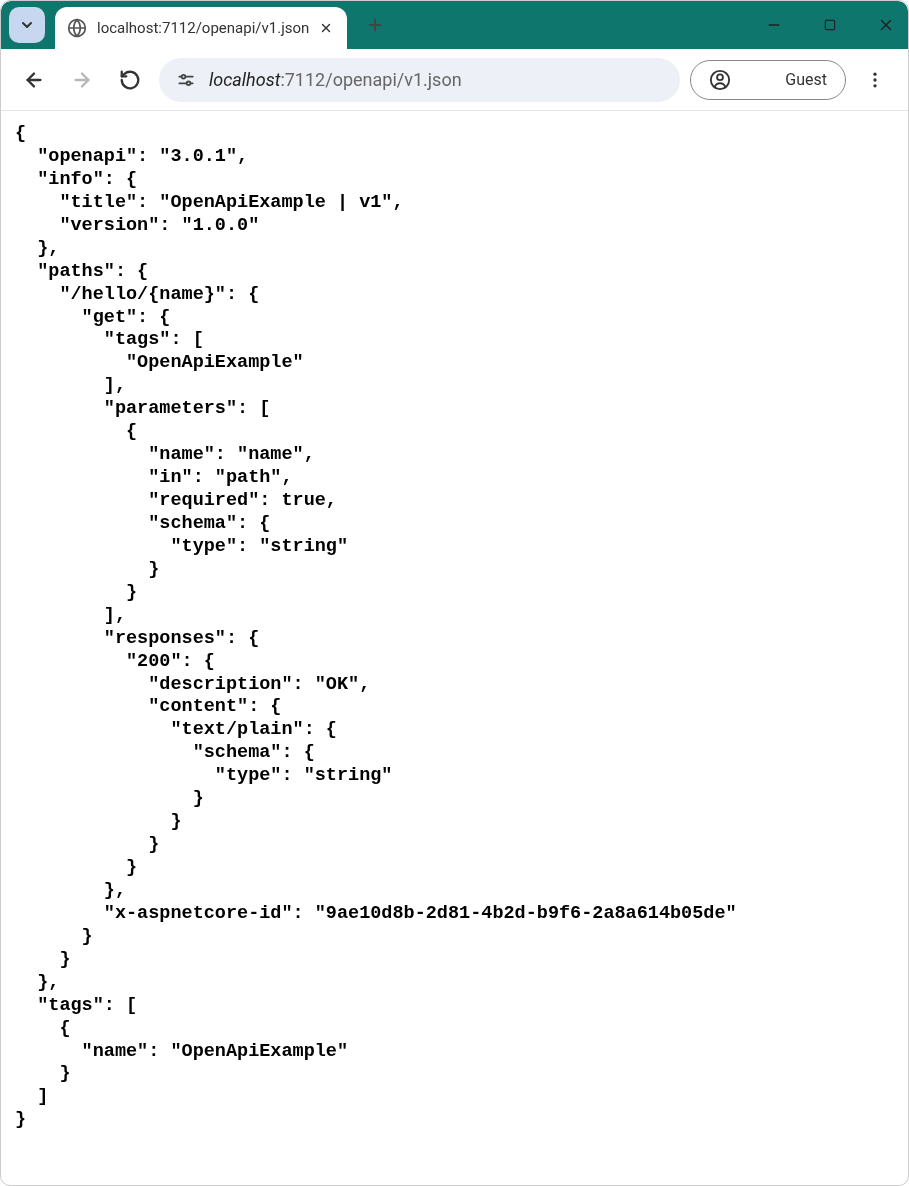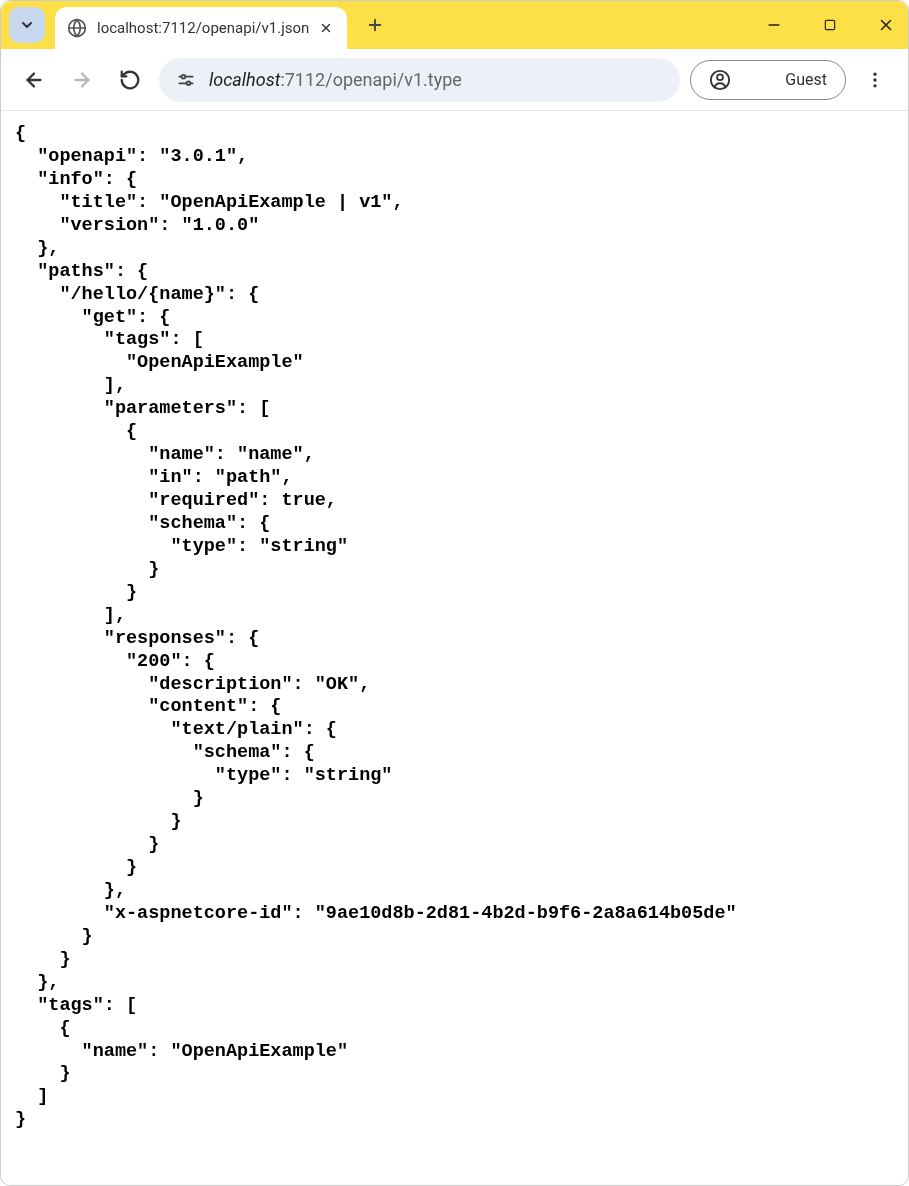--- a/index.html
+++ b/index.html
@@ -10,21 +10,21 @@
     body {
       font-family: -apple-system, BlinkMacSystemFont, "Segoe UI", Roboto, sans-serif;
       background: #fff;
       width: 909px;
       height: 1186px;
       overflow: hidden;
       border: 1px solid #ccc;
       border-radius: 10px;
     }
     .browser-chrome {
-      background: #fde047;
+      background: #0f766e;
       border-radius: 10px 10px 0 0;
       text-align: right;
     }
     .tab-bar {
       display: flex;
       align-items: center;
       height: 48px;
       padding: 0 8px;
       position: relative;
     }
@@ -256,21 +256,21 @@
     </div>
     <div class="address-bar">
       <span class="tune-icon">
         <svg width="20" height="20" viewBox="0 0 24 24" fill="none" stroke="#444" stroke-width="2.2" stroke-linecap="round">
             <line x1="4" y1="8" x2="20" y2="8"></line>
             <line x1="4" y1="16" x2="20" y2="16"></line>
             <circle cx="9" cy="8" r="2.2" fill="#edf1f7"></circle>
             <circle cx="15" cy="16" r="2.2" fill="#edf1f7"></circle>
           </svg>
       </span>
-      <span class="url"><span class="host">localhost</span><span>:7112/openapi/v1.type</span></span>
+      <span class="url"><span class="host">localhost</span><span>:7112/openapi/v1.json</span></span>
     </div>
     <div class="guest-badge">
       <svg width="22" height="22" viewBox="0 0 24 24" fill="none" stroke="#333" stroke-width="2">
           <circle cx="12" cy="12" r="10"></circle>
           <circle cx="12" cy="9" r="3.2"></circle>
           <path d="M6 20c1-3 4-4.5 6-4.5s5 1.5 6 4.5"></path>
         </svg>
       <span class="label">Guest</span>
     </div>
     <div class="more-btn">

